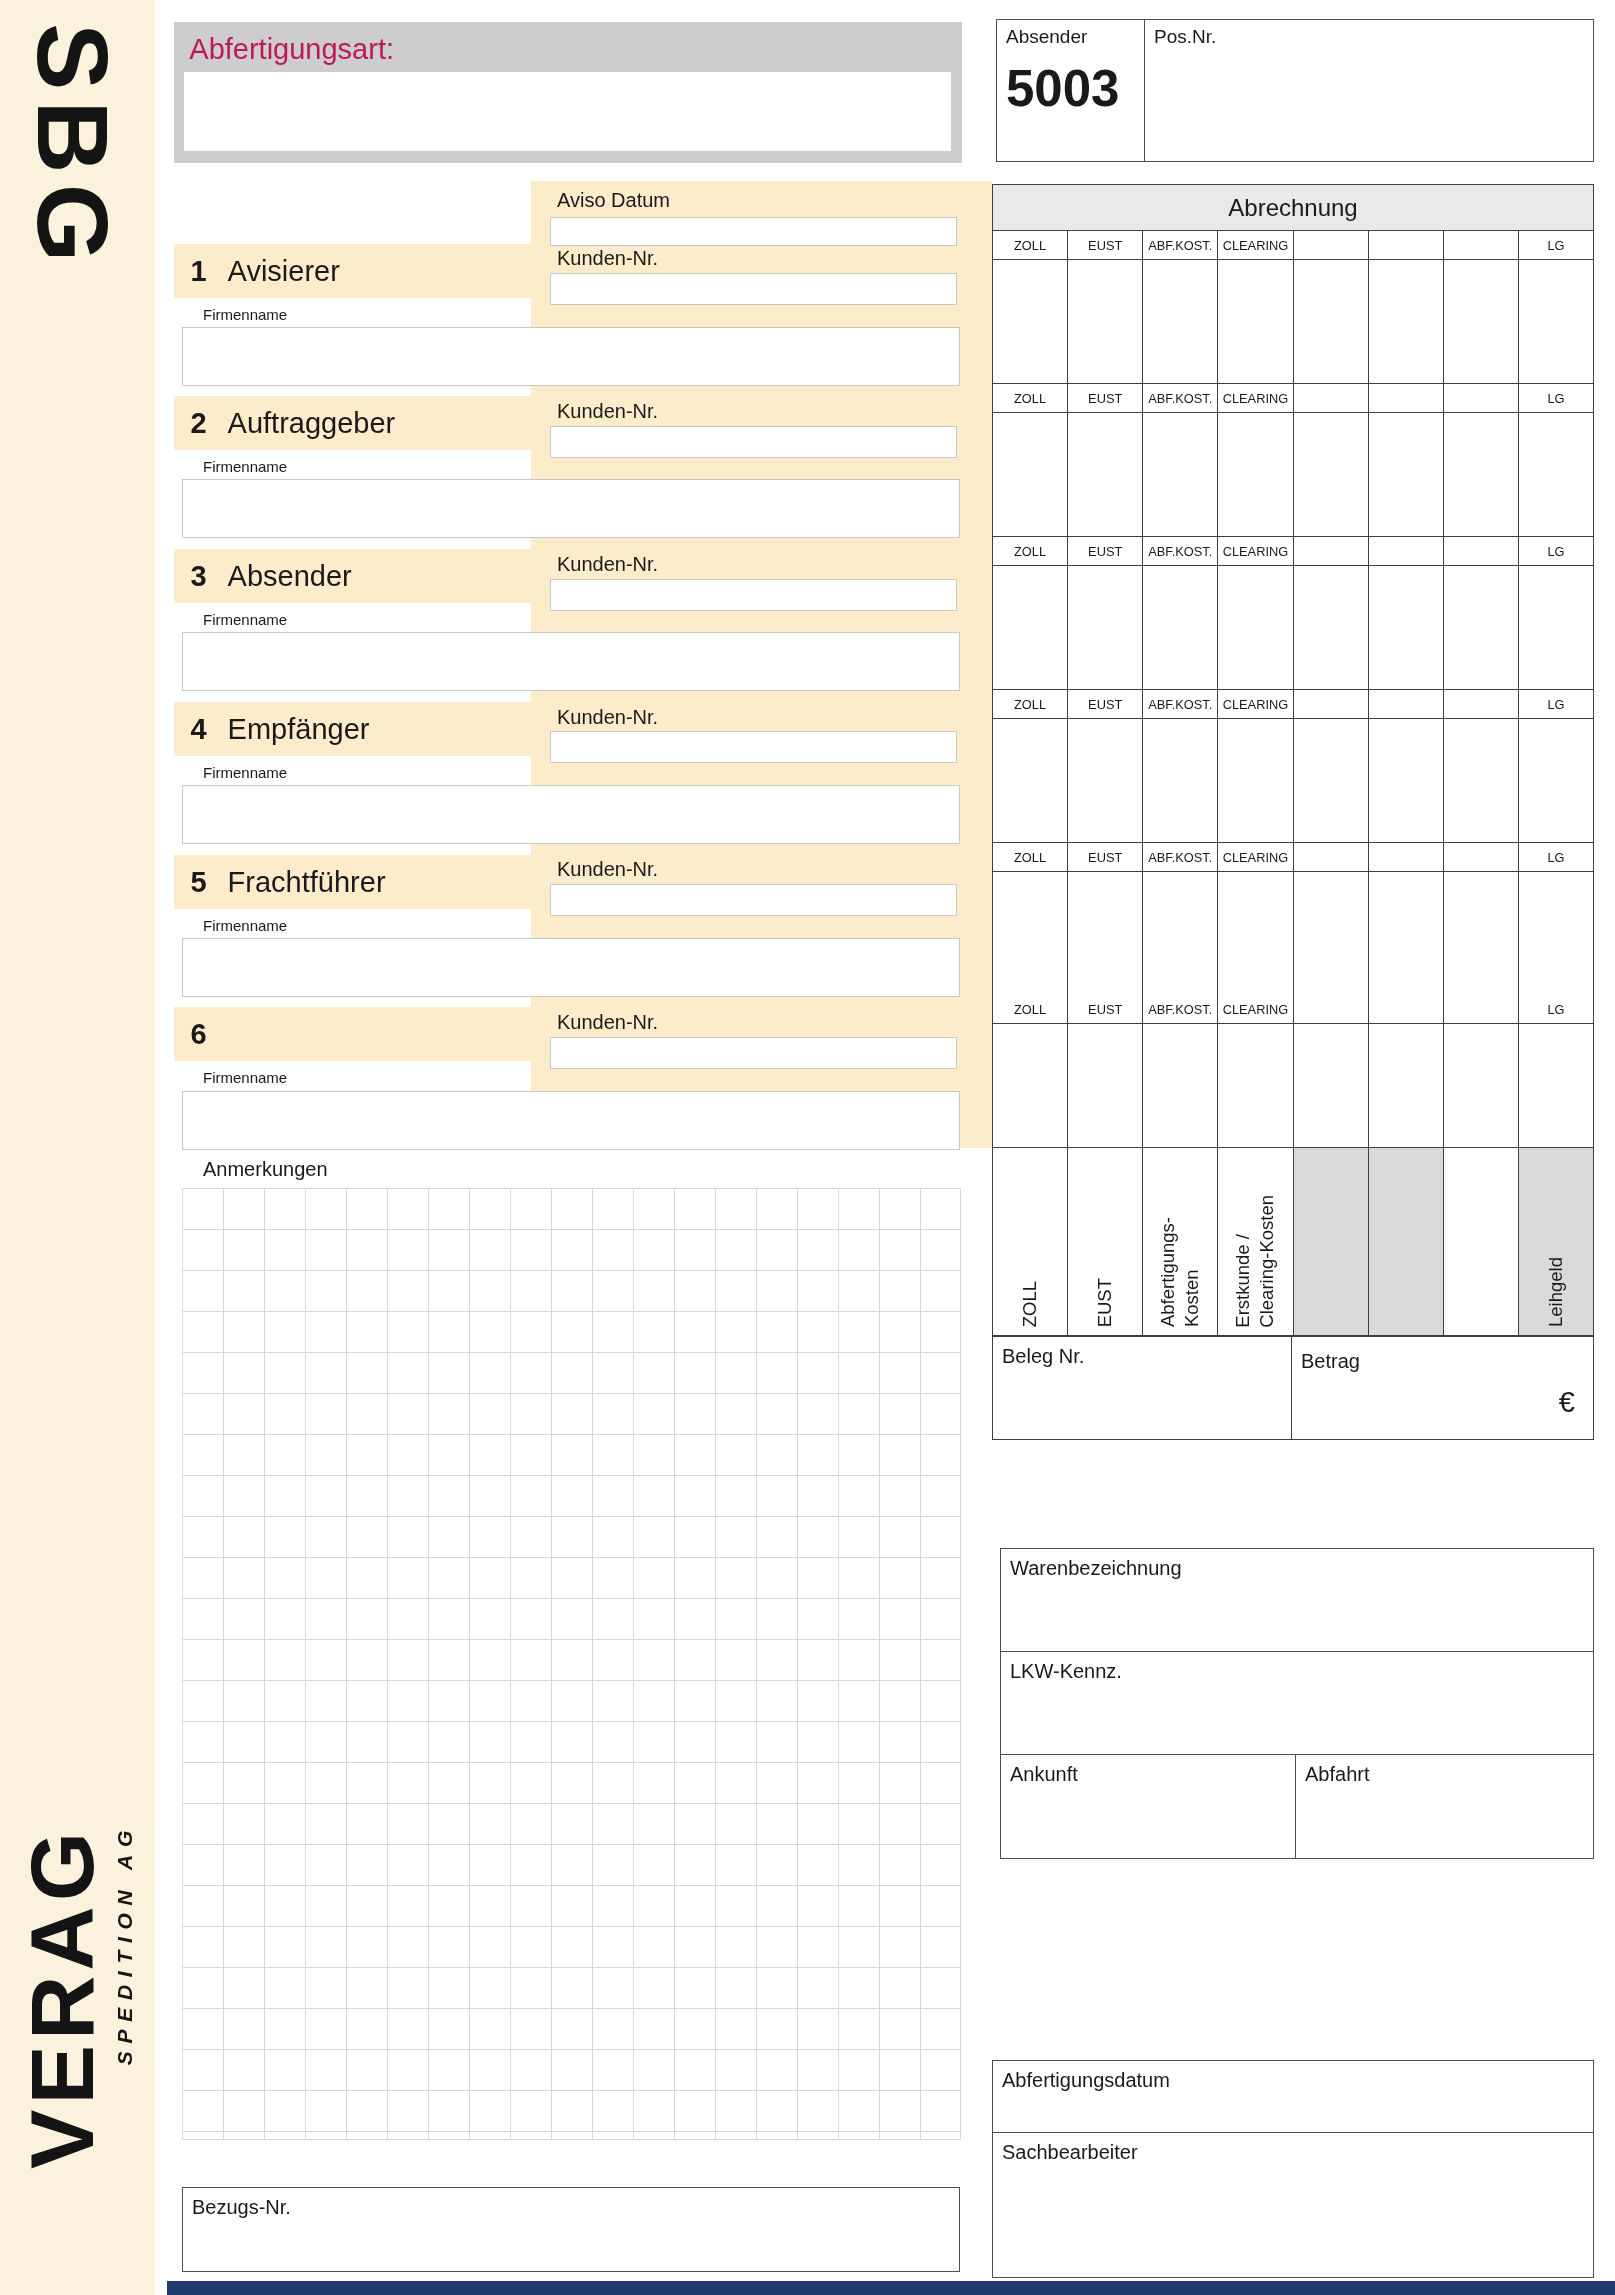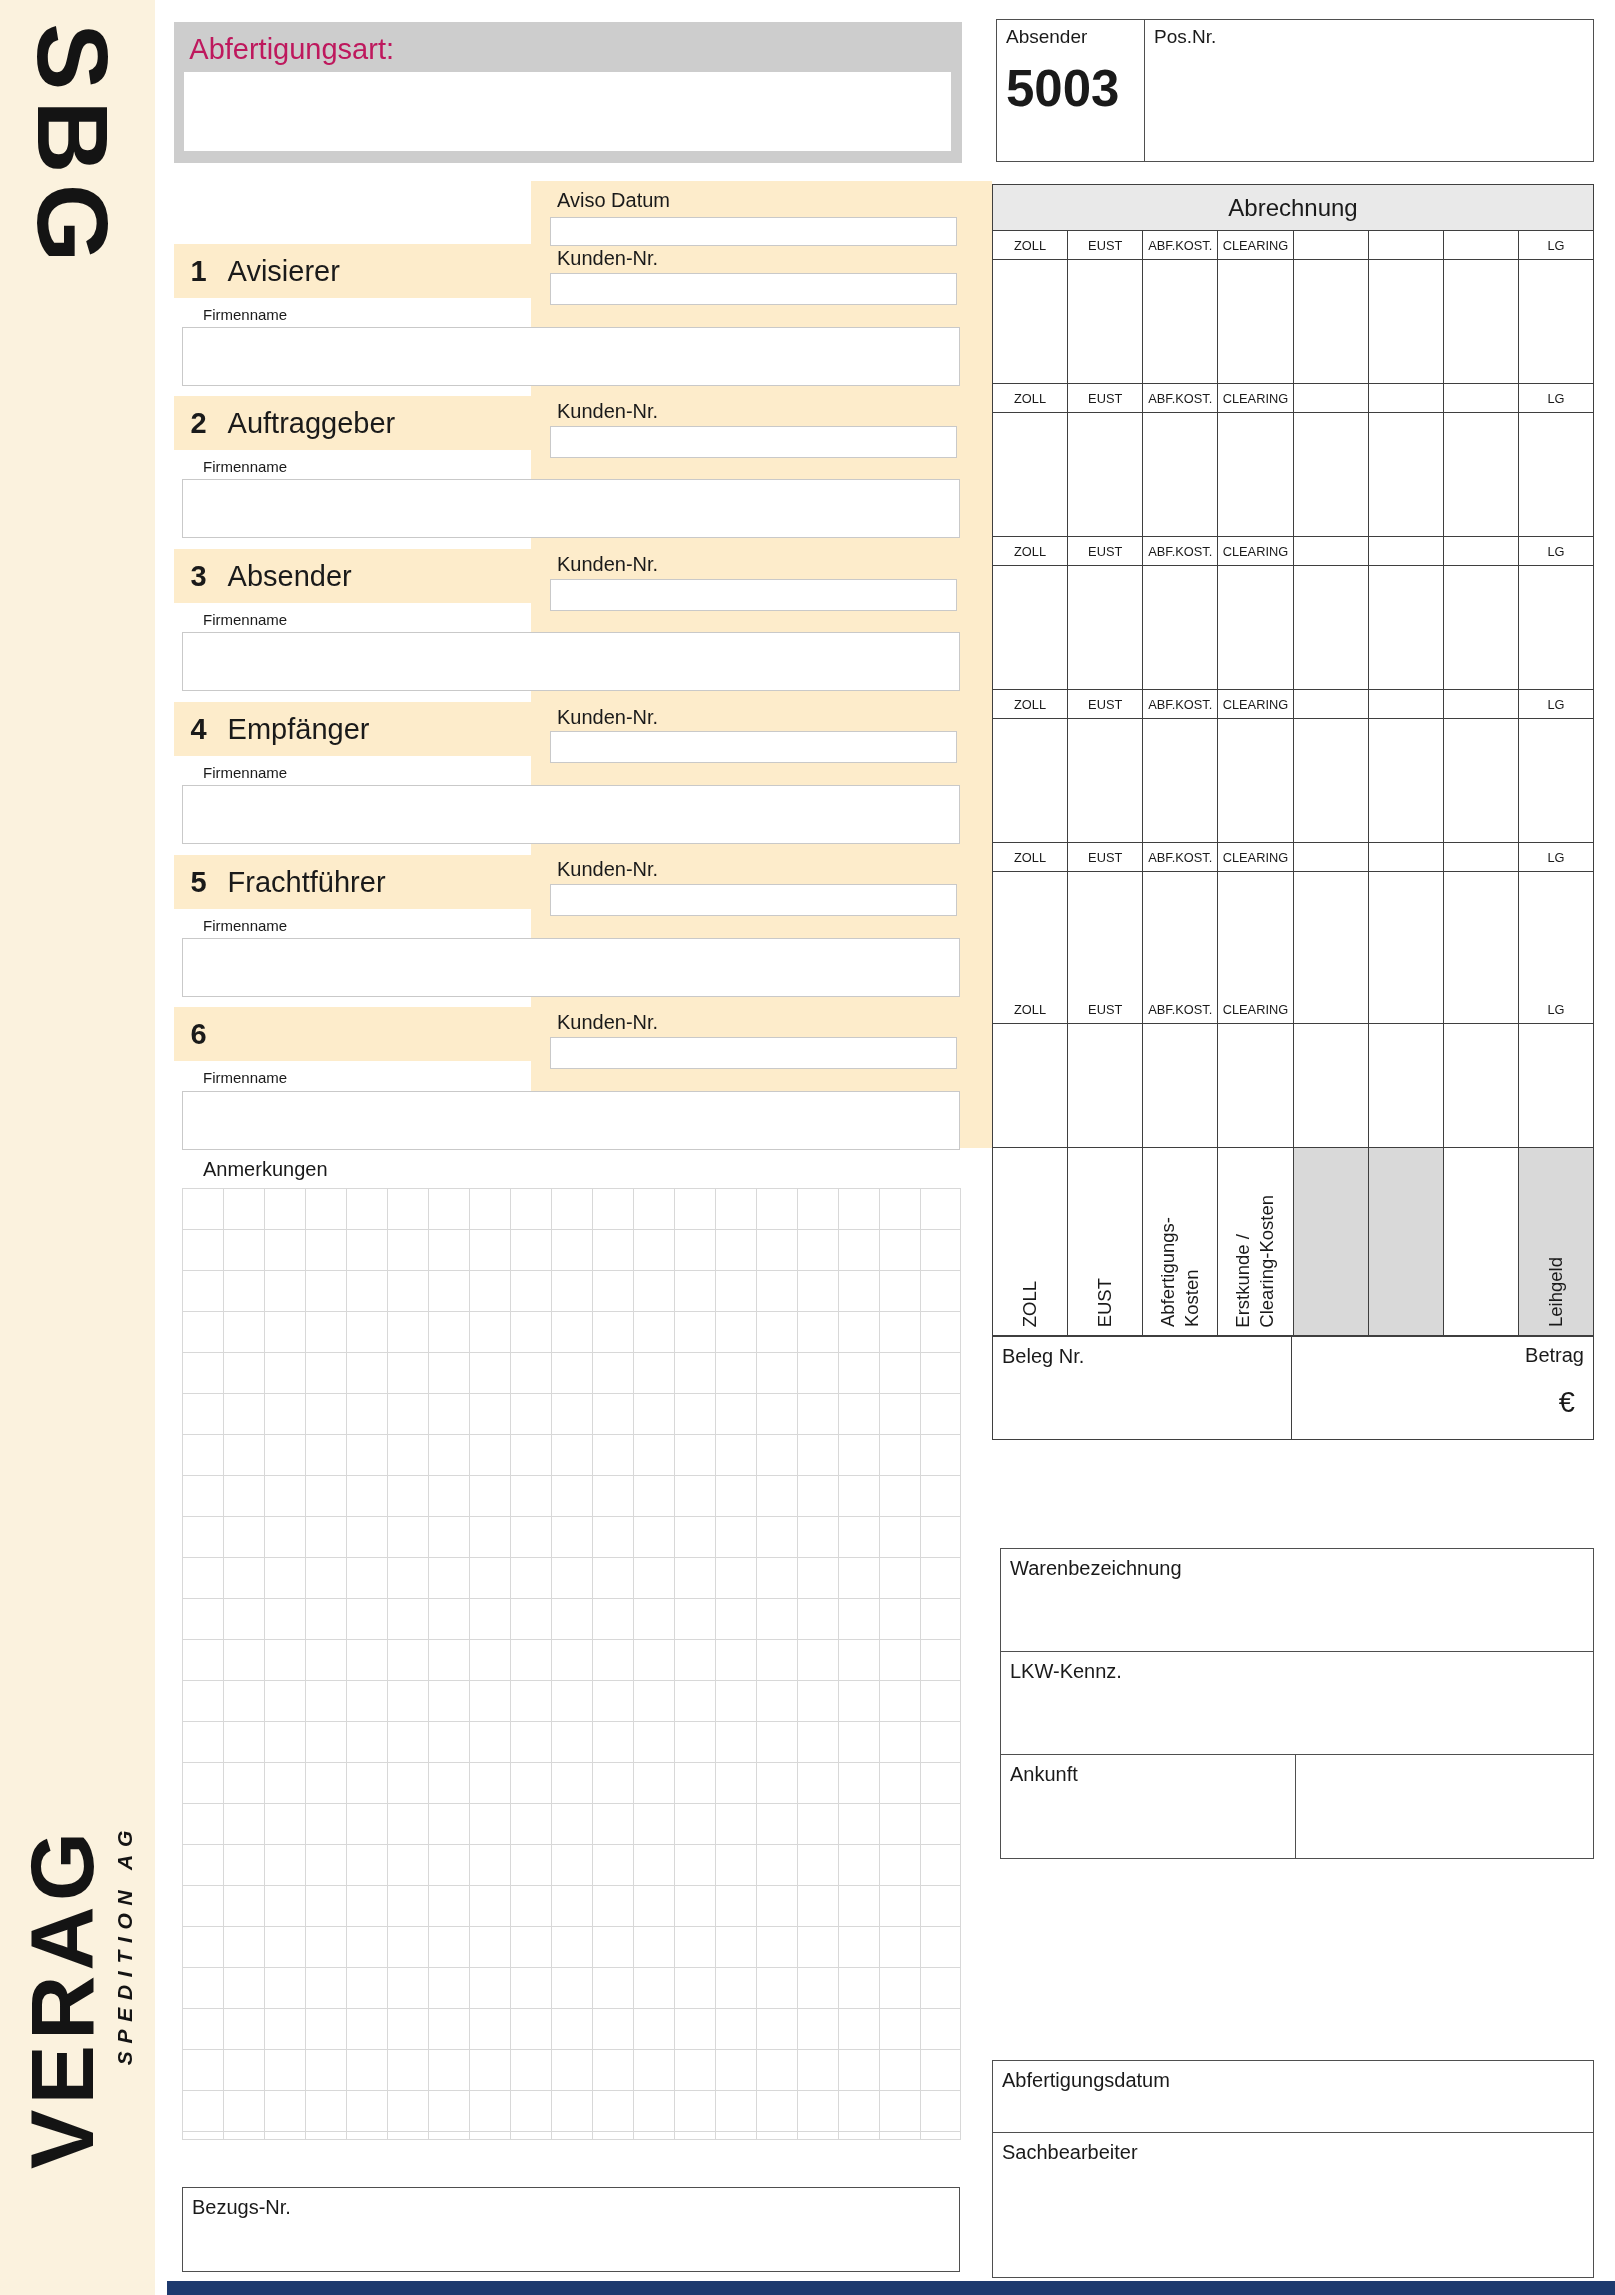--- a/index.html
+++ b/index.html
@@ -67,21 +67,21 @@
   .abr-cell { flex: 1; border-right: 1.9px solid #3f3f3f; }
   .abr-colhead { display: block; height: 29px; line-height: 29px; text-align: center; font-size: 12.8px; border-bottom: 1.3px solid #3f3f3f; white-space: nowrap; overflow: hidden; }
   .abr-vrow { left: 992px; top: 1148px; width: 602px; height: 188px; display: flex; border-left: 1.9px solid #3f3f3f; border-bottom: 1.9px solid #3f3f3f; background: #fff; }
   .abr-vcell { flex: 1; border-right: 1.9px solid #3f3f3f; display: flex; justify-content: center; align-items: flex-end; padding: 7.7px 0; }
   .abr-vcell.gray { background: var(--table-gray, #d9d9d9); }
   .vtext { writing-mode: vertical-rl; transform: rotate(180deg); font-size: 18.5px; line-height: 24px; }
 
   
   .beleg-row { left: 992px; top: 1336px; width: 602px; height: 104px; display: flex; border: 1.9px solid #3f3f3f; background: #fff; }
   .beleg-cell { width: 299px; border-right: 1.9px solid #3f3f3f; padding: 7.7px 9px; position: relative; }
-  .betrag-cell { flex: 1; padding: 7px 9px; position: relative; text-align: right; }
+  .betrag-cell { flex: 1; padding: 13px 9px; position: relative; }
   .cell-label { font-size: 20px; }
   .euro { position: absolute; right: 18px; bottom: 20.5px; font-size: 29px; }
 
   
   .anm-label { left: 203px; top: 1158px; font-size: 20px; }
   .anm-grid {
     left: 182px; top: 1188px; width: 779px; height: 952px;
     background-image:
       linear-gradient(to right, #d8d8d8 1.3px, transparent 1.3px),
       linear-gradient(to bottom, #d8d8d8 1.3px, transparent 1.3px);
@@ -404,20 +404,23 @@
   </div>
   <div class="lkw-row">
     <div class="lkw-cell">
       <span class="cell-label">LKW-Kennz.</span>
     </div>
   </div>
   <div class="lkw-row">
     <div class="lkw-cell half">
       <span class="cell-label">Ankunft</span>
     </div>
+    <div class="lkw-cell">
+      <span class="cell-label">Abfahrt</span>
+    </div>
   </div>
 </div>
 
 <div class="abs fdates">
   <div class="fd-row1">
     <span class="cell-label">Abfertigungsdatum</span>
   </div>
   <div class="fd-row2">
     <span class="cell-label">Sachbearbeiter</span>
   </div>

